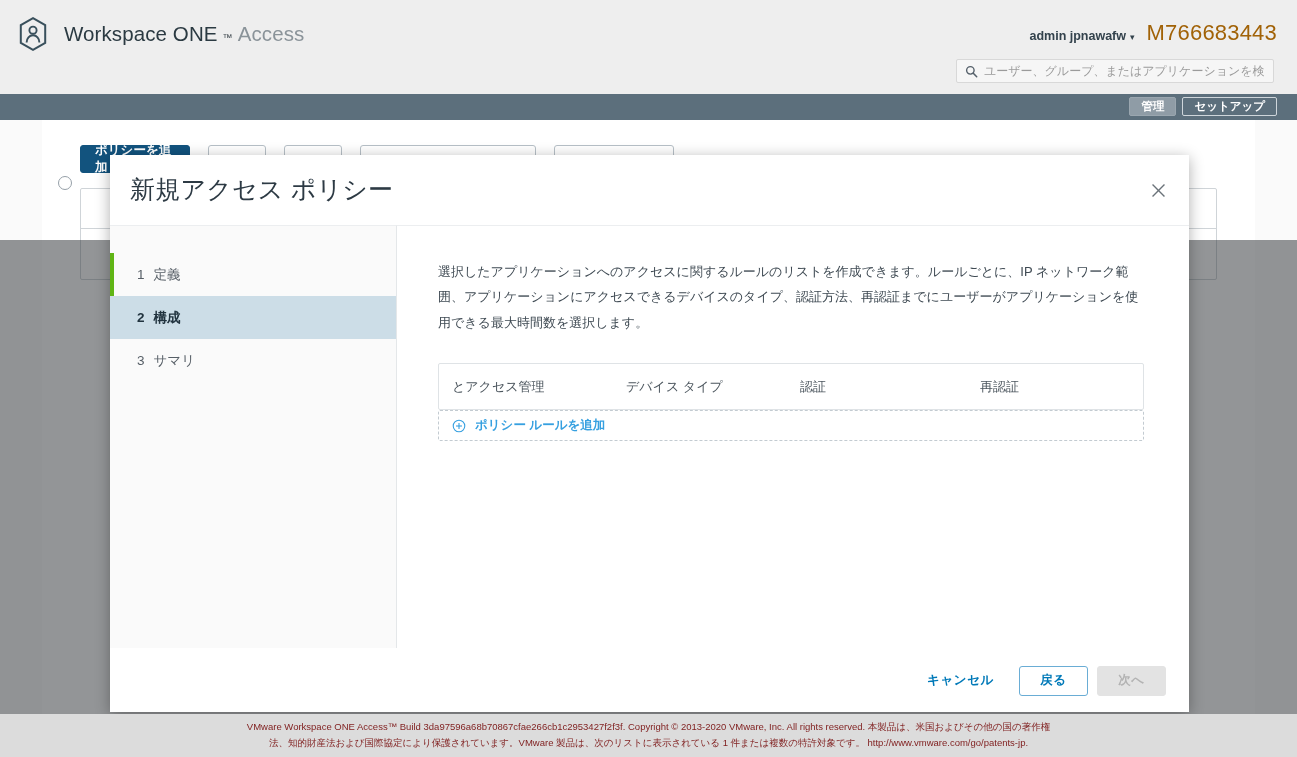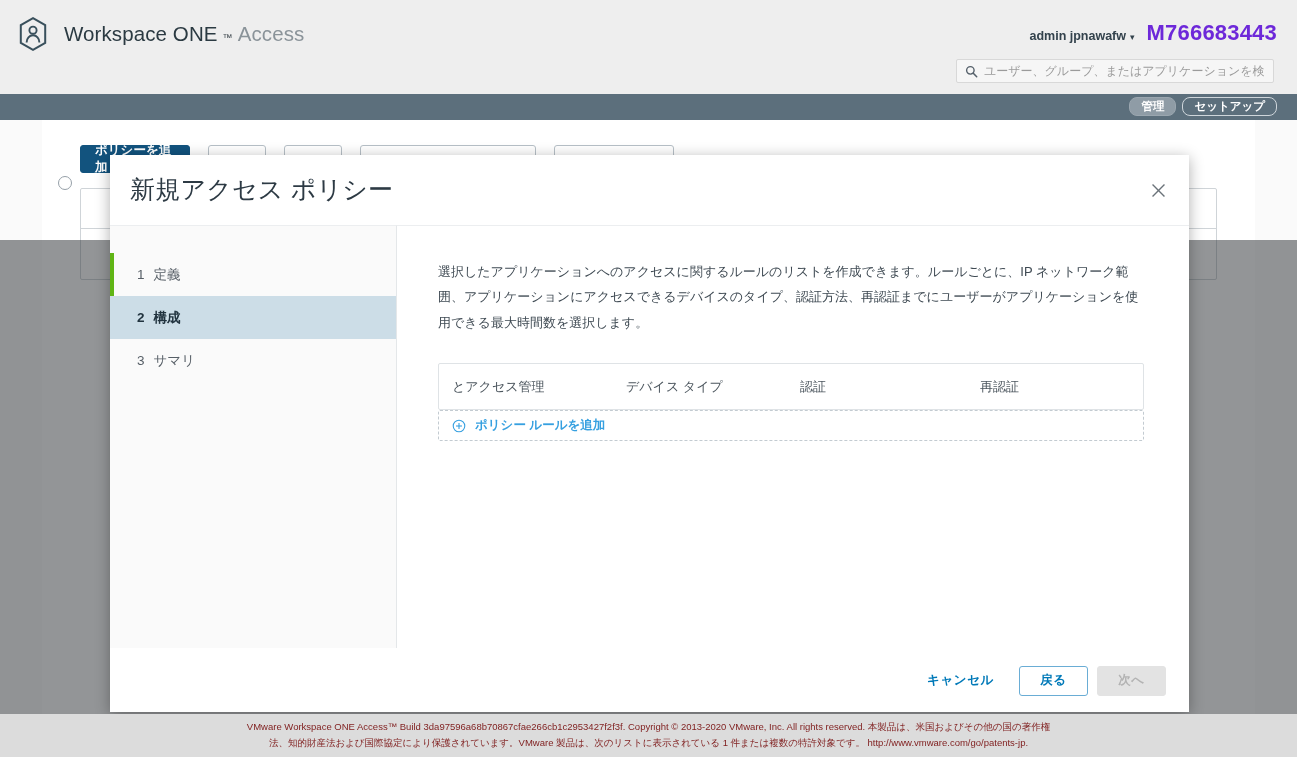--- a/index.html
+++ b/index.html
@@ -28,21 +28,21 @@
   .brand-strong { font-weight: 400; color: #2b3a42; }
   .brand-tm { font-size: 10px; vertical-align: super; }
   .brand-light { color: #8a9399; font-weight: 400; }
 
   .admin-row {
     position: absolute; right: 20px; top: 20px;
     display: flex; align-items: baseline; gap: 12px;
   }
   .admin-name { font-size: 12.5px; color: #33424c; font-weight: 600; }
   .admin-caret { font-size: 9px; color: #33424c; margin-left: -8px; }
-  .tenant-id { font-size: 22px; color: #6d28d9; font-weight: 700; letter-spacing: .2px; }
+  .tenant-id { font-size: 22px; color: #a16207; font-weight: 400; letter-spacing: .2px; }
 
   .searchbox {
     position: absolute; right: 23px; top: 59px;
     width: 318px; height: 24px;
     background: #f6f6f6; border: 1px solid #d8d8d8; border-radius: 2px;
     display: flex; align-items: center; padding: 0 8px; gap: 6px;
   }
   .search-icon { width: 13px; height: 13px; flex: none; }
   .search-input {
     border: none; outline: none; background: transparent;
@@ -72,21 +72,21 @@
   }
   .subnav-items { display: flex; align-items: center; gap: 26px; padding-left: 18px; }
   .subnav-item {
     font-size: 12.5px; color: #fff; font-weight: 600; cursor: pointer;
     line-height: 26px; height: 26px; white-space: nowrap;
   }
   .subnav-item.active { border-bottom: 2px solid #fff; }
   .subnav-right { position: absolute; right: 20px; top: 3px; display: flex; gap: 6px; }
   .subnav-btn {
     height: 19px; padding: 0 11px; font-size: 11.5px; font-weight: 600;
-    color: #fff; border: 1px solid #cfd6db; border-radius: 8px;
+    color: #fff; border: 1px solid #cfd6db; border-radius: 2px;
     display: flex; align-items: center; cursor: pointer; background: transparent;
     font-family: inherit;
   }
   .subnav-btn.active { background: #8f9ca6; border-color: #9aa6af; }
 
   
   .page-body {
     position: absolute; top: 120px; left: 0; width: 1297px; height: 594px;
     background: #fafafa;
   }

